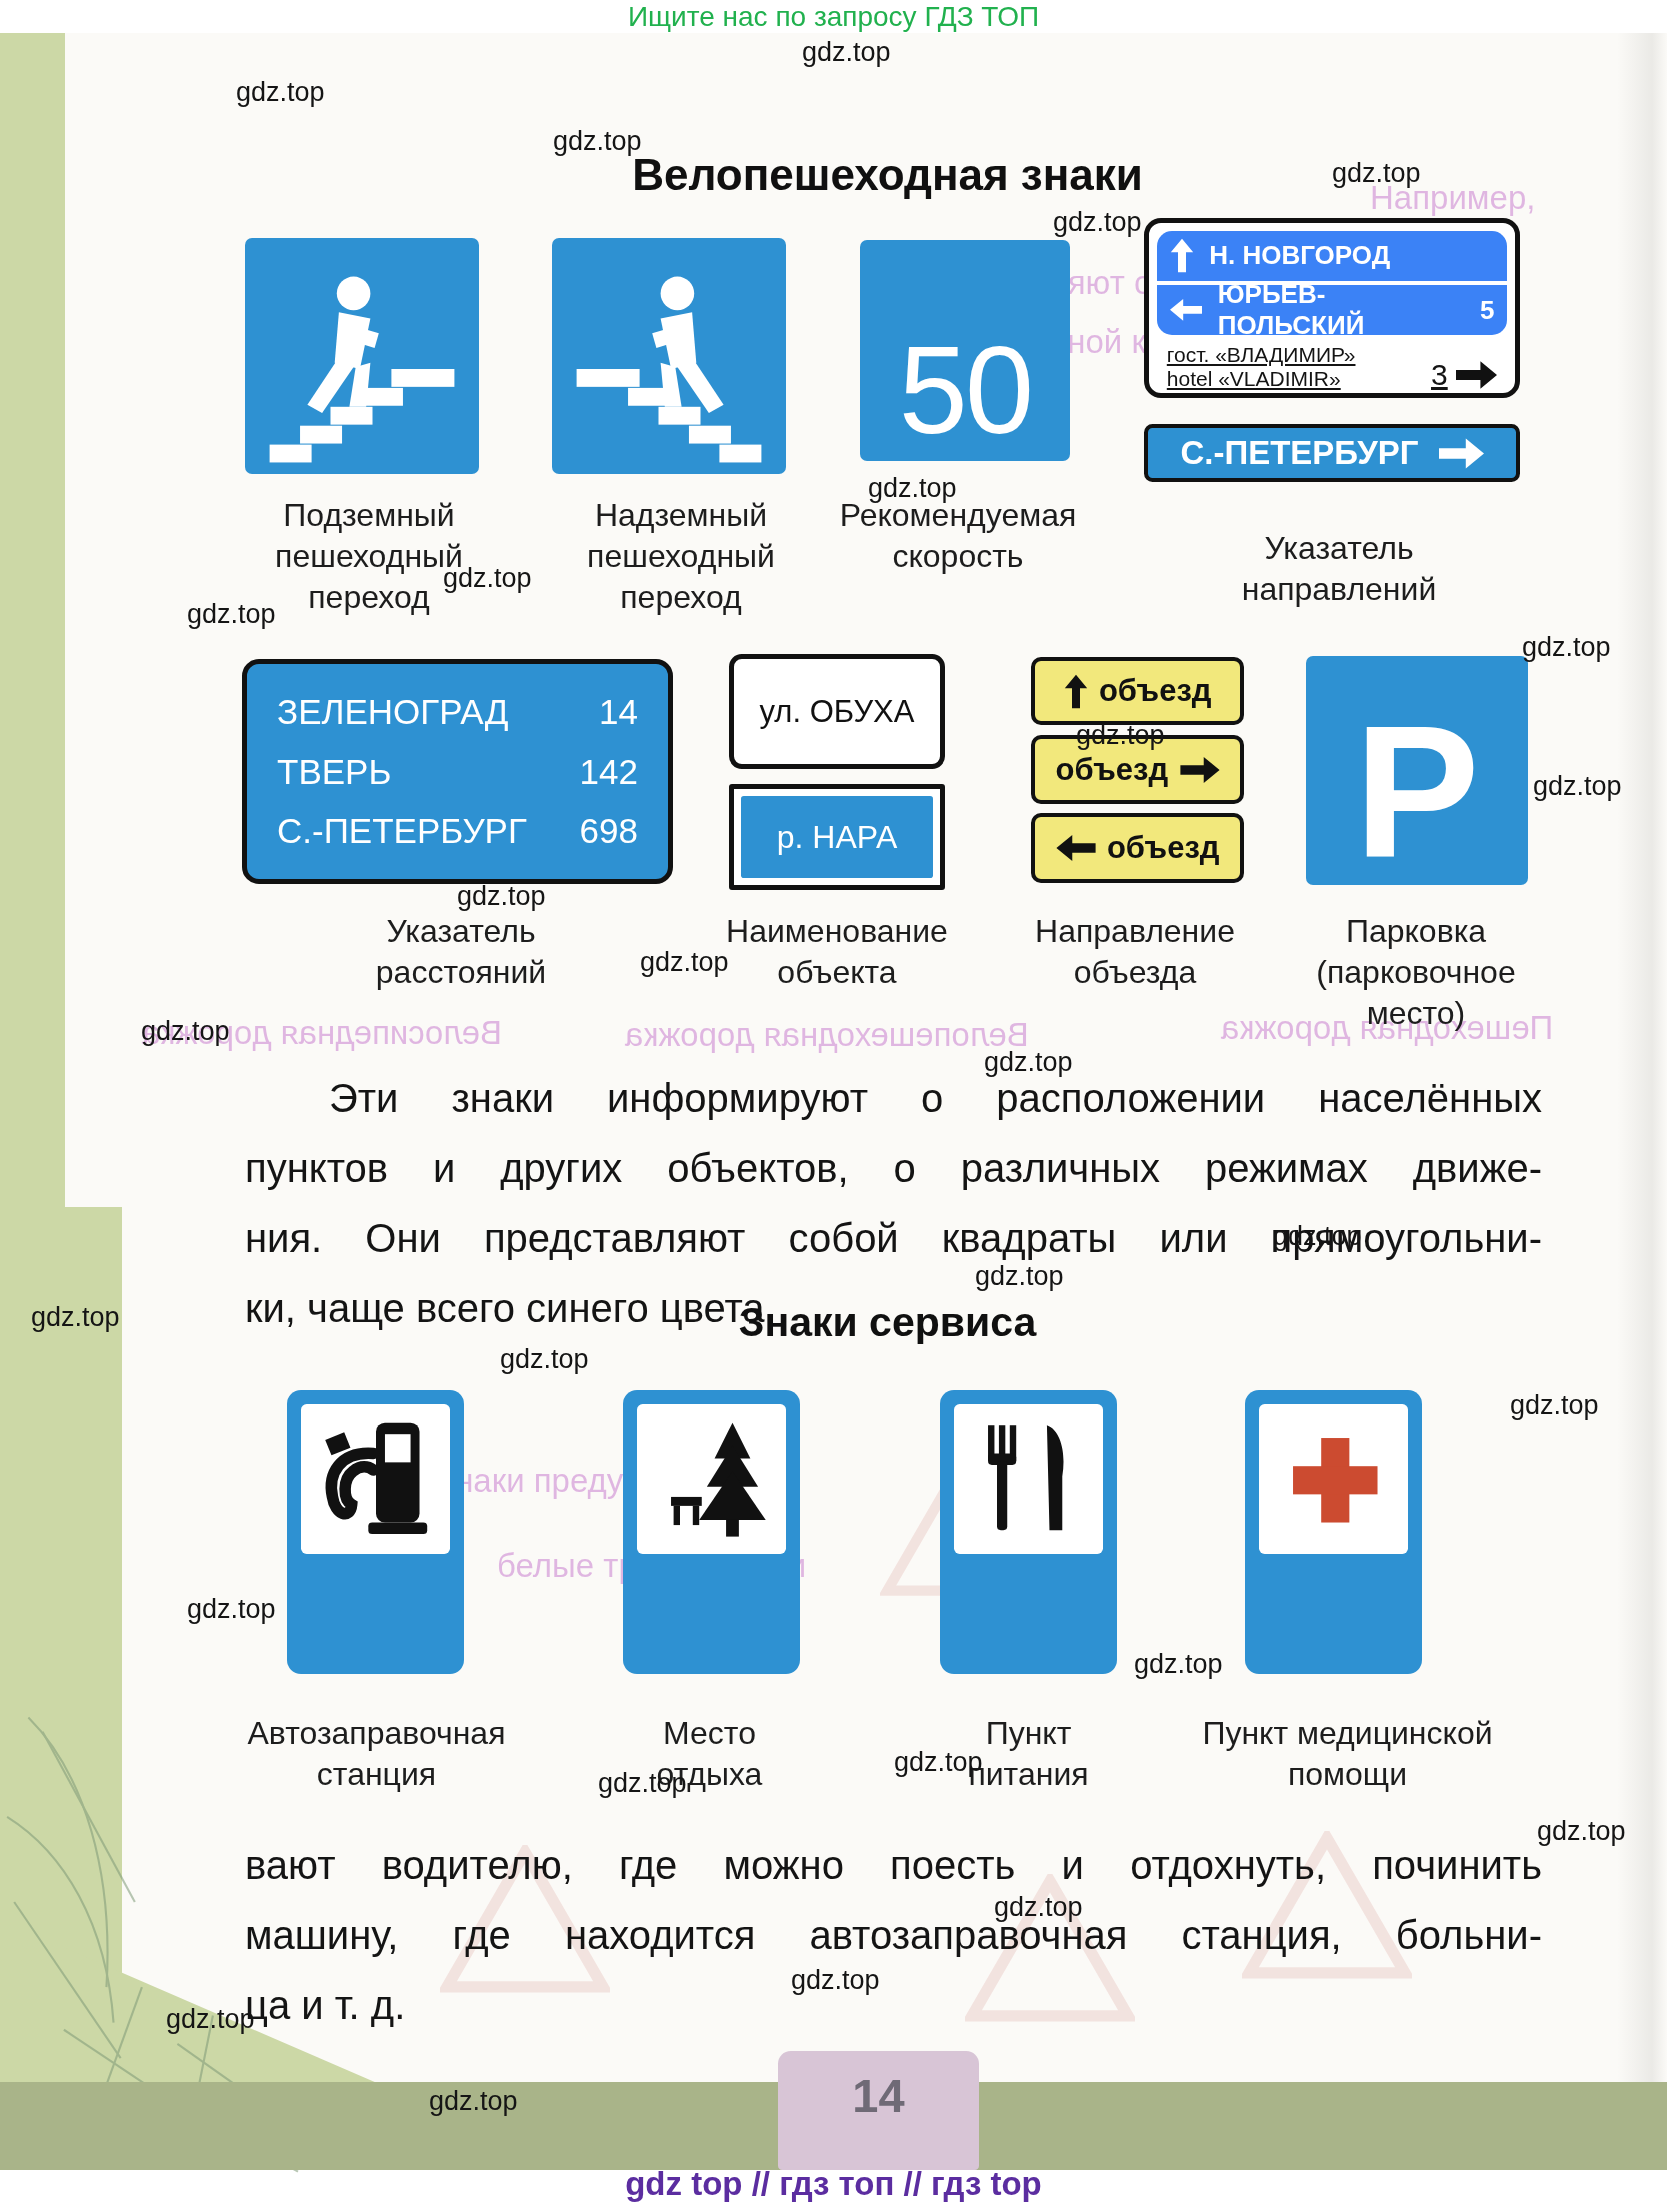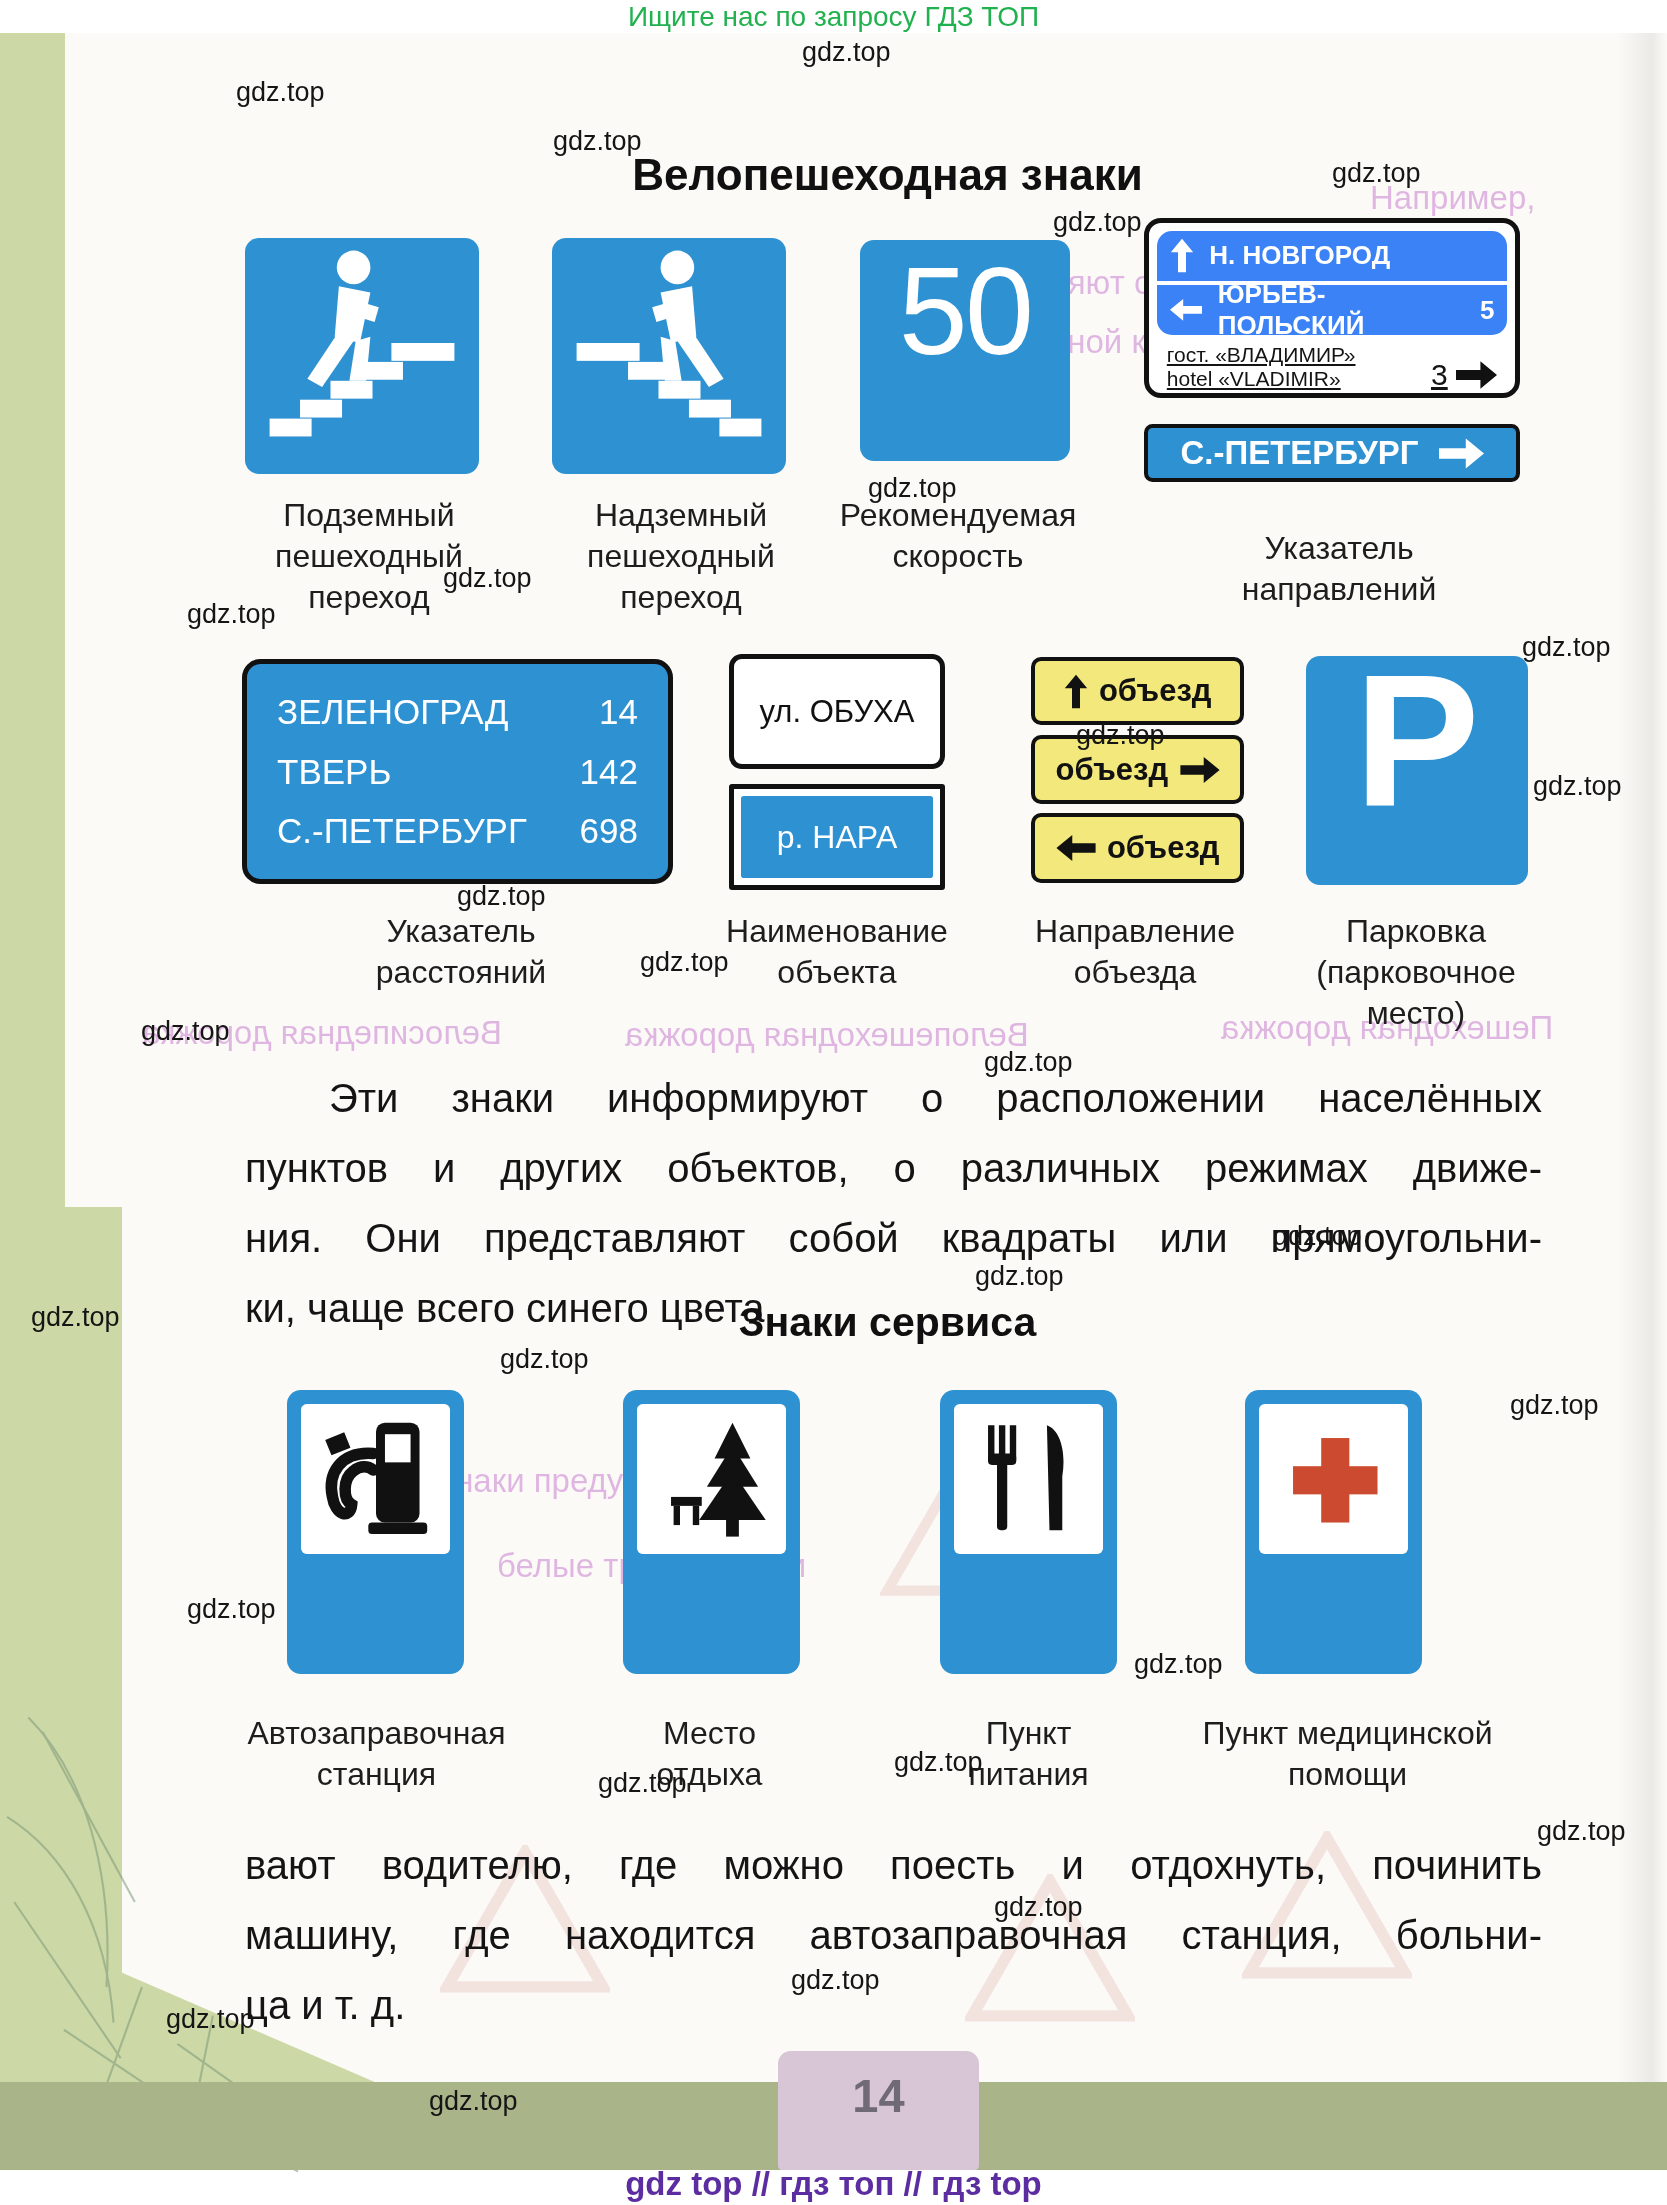--- a/index.html
+++ b/index.html
@@ -31,22 +31,22 @@
   .ghost.mir{transform:scaleX(-1);}
   .ghost-tri{position:absolute;z-index:2;opacity:.35;}
   .h1{position:absolute;z-index:4;font-weight:bold;color:#101010;text-align:center;}
   .cap{position:absolute;z-index:4;text-align:center;font-size:32px;line-height:1.28;
        color:#1d1d1d;white-space:pre-line;}
   .para{position:absolute;z-index:4;font-size:40px;color:#141414;}
   .para .ln{line-height:70px;text-align:justify;text-align-last:justify;}
   .para .ln.first{text-indent:84px;}
   .para .ln.last{text-align-last:left;}
 
-  .bluesign{position:absolute;z-index:4;background:#2e91d2;border-radius:14px;
-      display:flex;align-items:flex-start;justify-content:center;}
+  .bluesign{position:absolute;z-index:4;background:#2e91d2;border-radius:7px;
+      display:flex;align-items:flex-end;justify-content:center;}
   #s50 span{color:#fff;font-size:124px;font-weight:500;letter-spacing:-2.8px;}
 
   #dirboard{position:absolute;z-index:4;background:#fff;border:5px solid #111;
       border-radius:17px;padding:7.8px;box-sizing:border-box;}
   .dir-blue{background:#3b82f6;border-radius:15px;}
   .dir-row{display:flex;align-items:center;height:50px;padding:0 12.8px;color:#fff;
       font-weight:bold;font-size:26px;gap:15.6px;}
   .dir-row .km{margin-left:10px;}
   .dir-div{height:4.3px;background:#fff;}
   .dir-hotel{display:flex;align-items:flex-end;justify-content:space-between;height:57px;
@@ -206,21 +206,21 @@
 пешеходный
 переход</div>
   <div class="cap" style="left:525px;top:495px;width:312px;">Надземный
 пешеходный
 переход</div>
   <div class="cap" style="left:784px;top:495px;width:348px;">Рекомендуемая
 скорость</div>
   <div class="cap" style="left:1165px;top:528px;width:348px;">Указатель
 направлений</div>
 
-  <div id="distboard" style="left:242px;top:659px;width:431px;height:225px;">
+  <div id="distboard" style="left:242px;top:659px;width:431px;height:225px;border-radius:17px;">
     <div class="drow">
       <span>ЗЕЛЕНОГРАД</span>
       <span>14</span>
     </div>
     <div class="drow">
       <span>ТВЕРЬ</span>
       <span>142</span>
     </div>
     <div class="drow">
       <span>С.-ПЕТЕРБУРГ</span>

